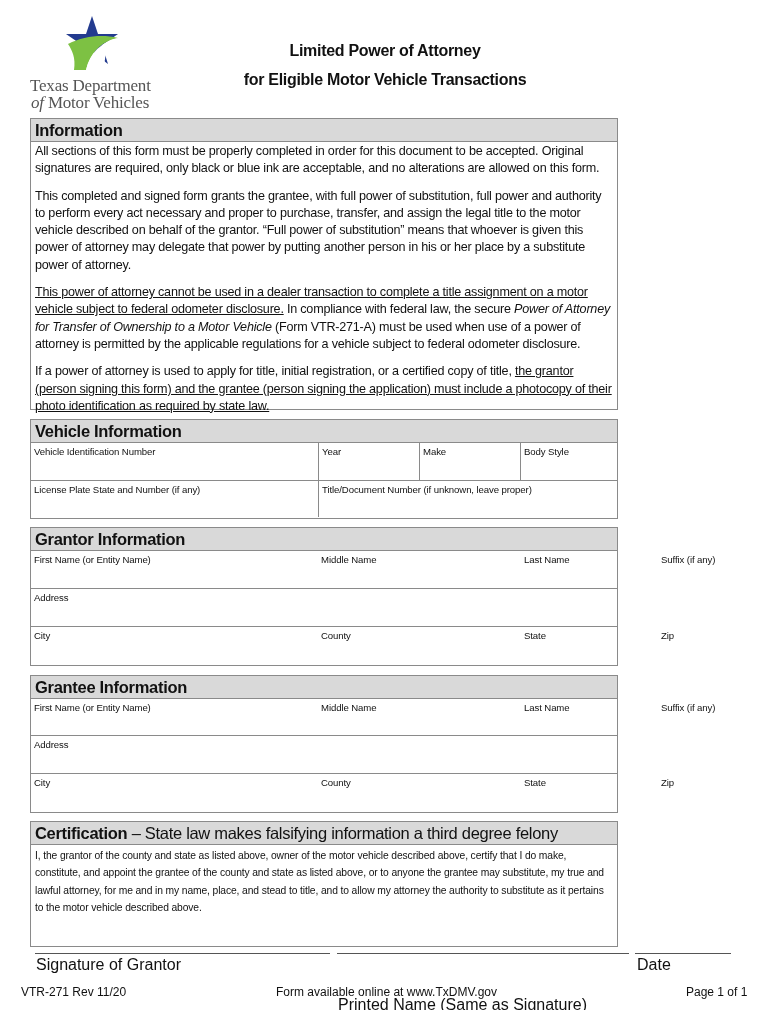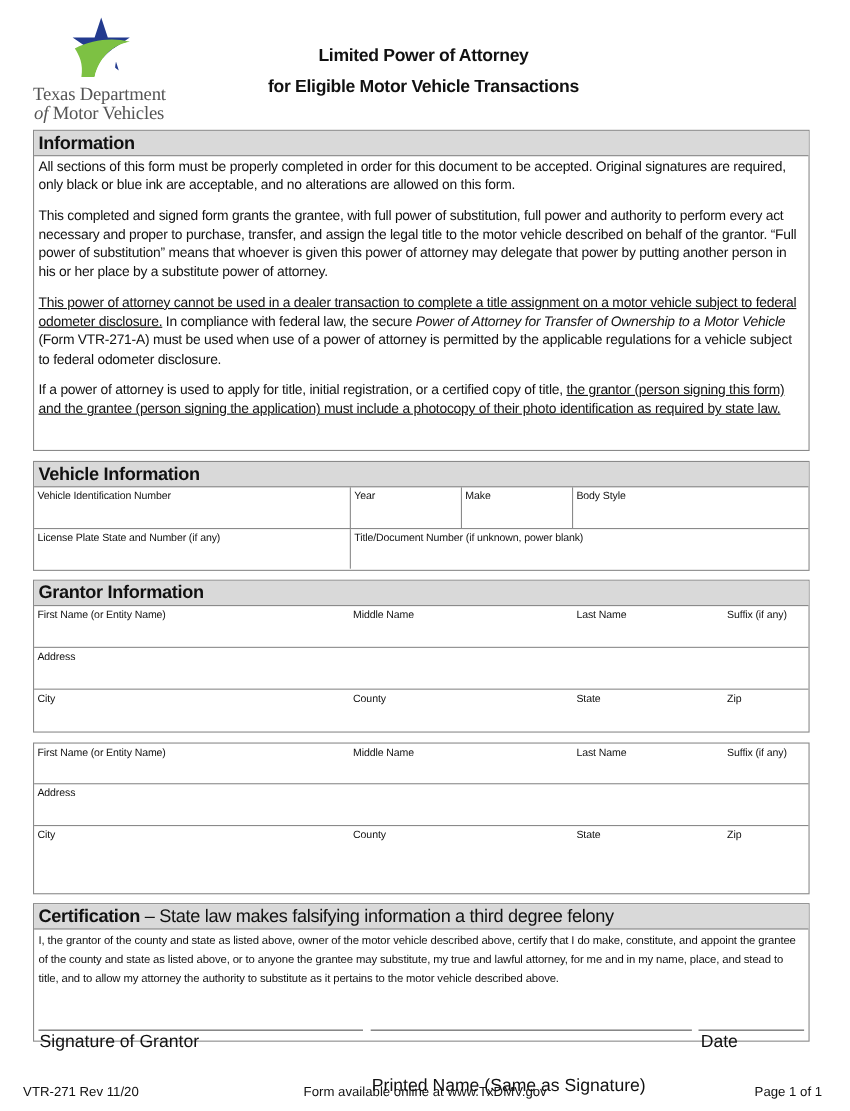--- a/index.html
+++ b/index.html
@@ -7,21 +7,21 @@
   body { position: relative; font-family: "Liberation Sans", sans-serif; color: #111; overflow: hidden; }
 
   .logo { position: absolute; left: 28px; top: 12px; width: 140px; height: 96px; }
   .logo svg { position: absolute; left: 34px; top: 2px; }
   .logo-line1 { position: absolute; left: 2px; top: 64px; font-family: "Liberation Serif", serif; font-size: 17px; color: #555; white-space: nowrap; letter-spacing: -0.2px; }
   .logo-line2 { position: absolute; left: 3px; top: 81px; font-family: "Liberation Serif", serif; font-size: 17px; color: #555; white-space: nowrap; letter-spacing: -0.2px; }
   .logo-line2 i { font-style: italic; }
 
   .title { position: absolute; left: 180px; top: 36px; width: 410px; text-align: center; font-weight: bold; font-size: 16px; line-height: 29px; color: #111; letter-spacing: -0.3px; }
 
-  .section { position: absolute; left: 30px; width: 706px; border: 1.5px solid #8a8a8a; background: #fff; }
+  .section { position: absolute; left: 30px; width: 588px; border: 1.5px solid #8a8a8a; background: #fff; }
   .section-head { background: #d9d9d9; border-bottom: 1.5px solid #8a8a8a; height: 23px; padding-left: 4px; font-weight: bold; font-size: 16.5px; line-height: 23px; letter-spacing: -0.3px; white-space: nowrap; }
   .section-head .sub { font-weight: normal; }
 
   .info-body { padding: 1px 3px 4px 4px; font-size: 12.6px; line-height: 17.3px; letter-spacing: -0.22px; }
   .info-body p { margin-bottom: 10px; }
   .info-body p:last-child { margin-bottom: 0; }
   .u { text-decoration: underline; }
   .it { font-style: italic; }
 
   .row { position: relative; border-bottom: 1.5px solid #8a8a8a; }
@@ -67,21 +67,21 @@
 <div class="section" style="top:419px; height:100px;">
   <div class="section-head">Vehicle Information</div>
   <div class="row" style="height:38px;">
     <div class="cell" style="left:0; width:288px;"><span>Vehicle Identification Number</span></div>
     <div class="cell vdiv" style="left:287px; width:101px;"><span>Year</span></div>
     <div class="cell vdiv" style="left:388px; width:101px;"><span>Make</span></div>
     <div class="cell vdiv" style="left:489px; width:101px;"><span>Body Style</span></div>
   </div>
   <div class="row" style="height:36px;">
     <div class="cell" style="left:0; width:288px;"><span>License Plate State and Number (if any)</span></div>
-    <div class="cell vdiv" style="left:287px; width:416px;"><span>Title/Document Number (if unknown, power blank)</span></div>
+    <div class="cell vdiv" style="left:287px; width:416px;"><span>Title/Document Number (if unknown, leave proper)</span></div>
   </div>
 </div>
 
 <div class="section" style="top:527px; height:139px;">
   <div class="section-head">Grantor Information</div>
   <div class="row" style="height:38px;">
     <div class="cell" style="left:0; width:287px;"><span>First Name (or Entity Name)</span></div>
     <div class="cell" style="left:287px; width:203px;"><span>Middle Name</span></div>
     <div class="cell" style="left:490px; width:137px;"><span>Last Name</span></div>
     <div class="cell" style="left:627px; width:76px;"><span>Suffix (if any)</span></div>
@@ -91,20 +91,21 @@
   </div>
   <div class="row" style="height:37px;">
     <div class="cell" style="left:0; width:287px;"><span>City</span></div>
     <div class="cell" style="left:287px; width:203px;"><span>County</span></div>
     <div class="cell" style="left:490px; width:137px;"><span>State</span></div>
     <div class="cell" style="left:627px; width:76px;"><span>Zip</span></div>
   </div>
 </div>
 
 <div class="section" style="top:675px; height:138px;">
+  <div class="section-head">Grantee Information</div>
   <div class="row" style="height:37px;">
     <div class="cell" style="left:0; width:287px;"><span>First Name (or Entity Name)</span></div>
     <div class="cell" style="left:287px; width:203px;"><span>Middle Name</span></div>
     <div class="cell" style="left:490px; width:137px;"><span>Last Name</span></div>
     <div class="cell" style="left:627px; width:76px;"><span>Suffix (if any)</span></div>
   </div>
   <div class="row" style="height:38px;">
     <div class="cell" style="left:0; width:703px;"><span>Address</span></div>
   </div>
   <div class="row" style="height:37px;">

